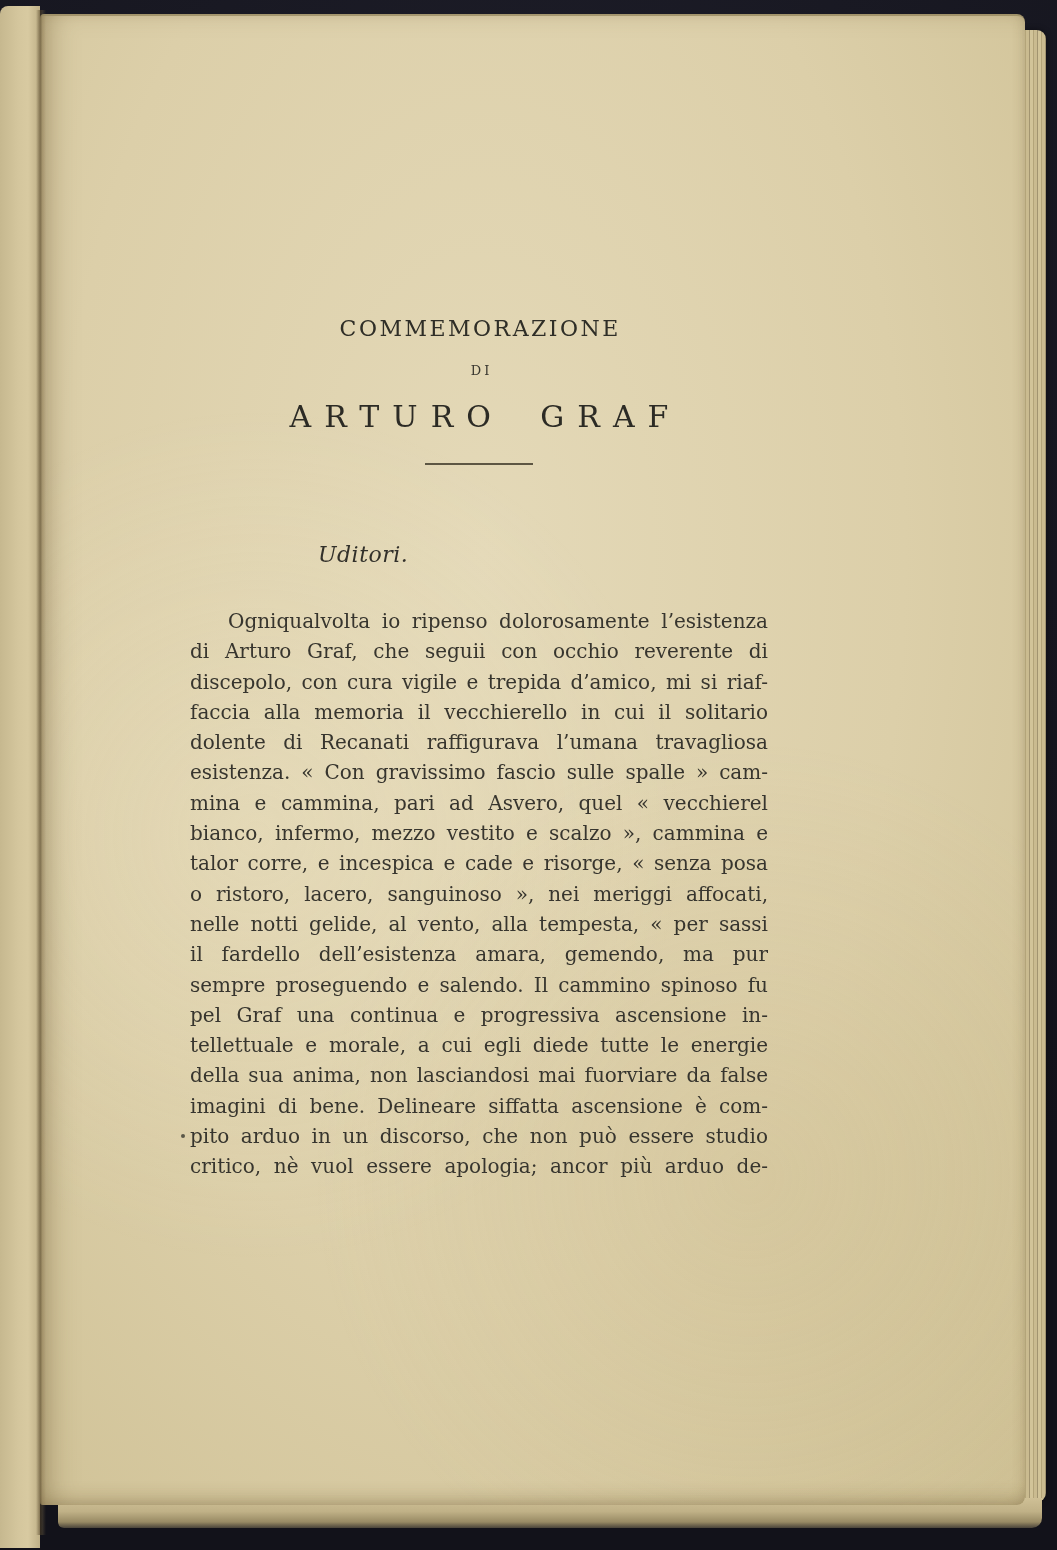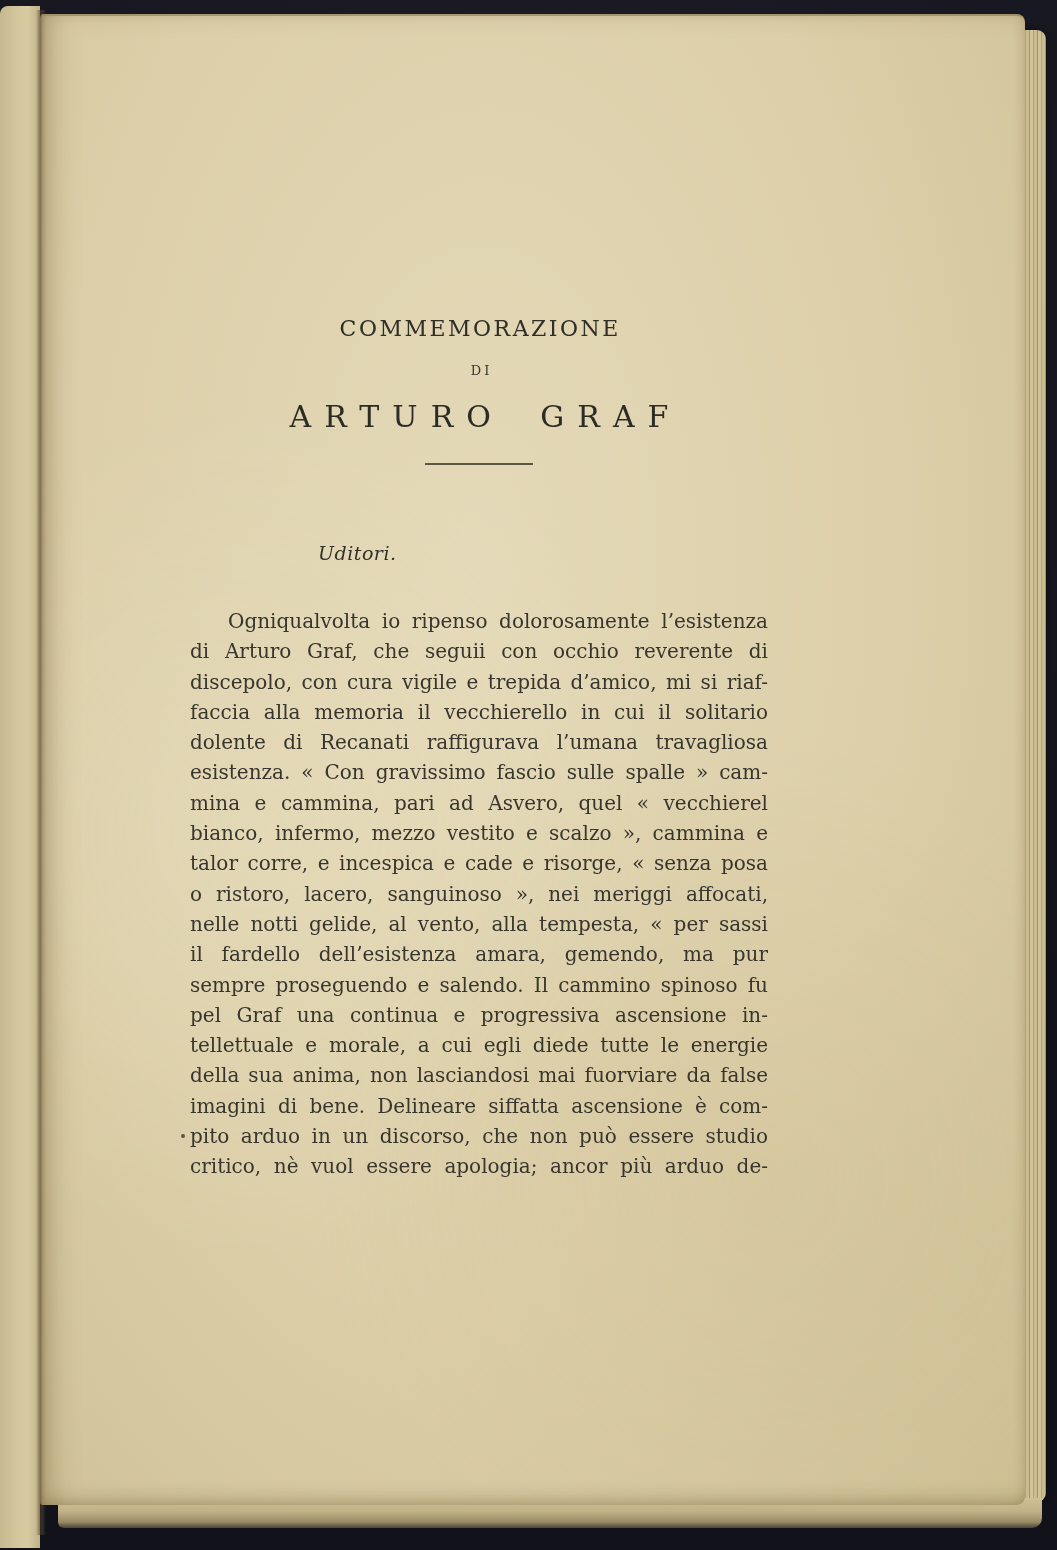--- a/index.html
+++ b/index.html
@@ -82,21 +82,21 @@
     position:absolute;top:383px;left:0;width:100%;
     text-align:center;font-size:30px;letter-spacing:13px;word-spacing:14px;text-indent:13px;
     color:#2c2b25;
   }
   .h-rule{
     position:absolute;top:447px;left:50%;transform:translateX(-50%);
     width:108px;height:2px;background:#45402f;opacity:0.85;
   }
   .salutation{
     position:absolute;top:526px;left:128px;
-    font-style:italic;font-size:19px;letter-spacing:0.5px;color:#32302a;
+    font-style:italic;font-size:22px;letter-spacing:0.5px;color:#32302a;
   }
   .para{
     position:absolute;top:590px;left:0;width:578px;
     font-size:20px;color:#37352e;
   }
   .bline{
     text-align:justify;
     text-align-last:justify;
     line-height:30.3px;height:30.3px;overflow:hidden;
   }

